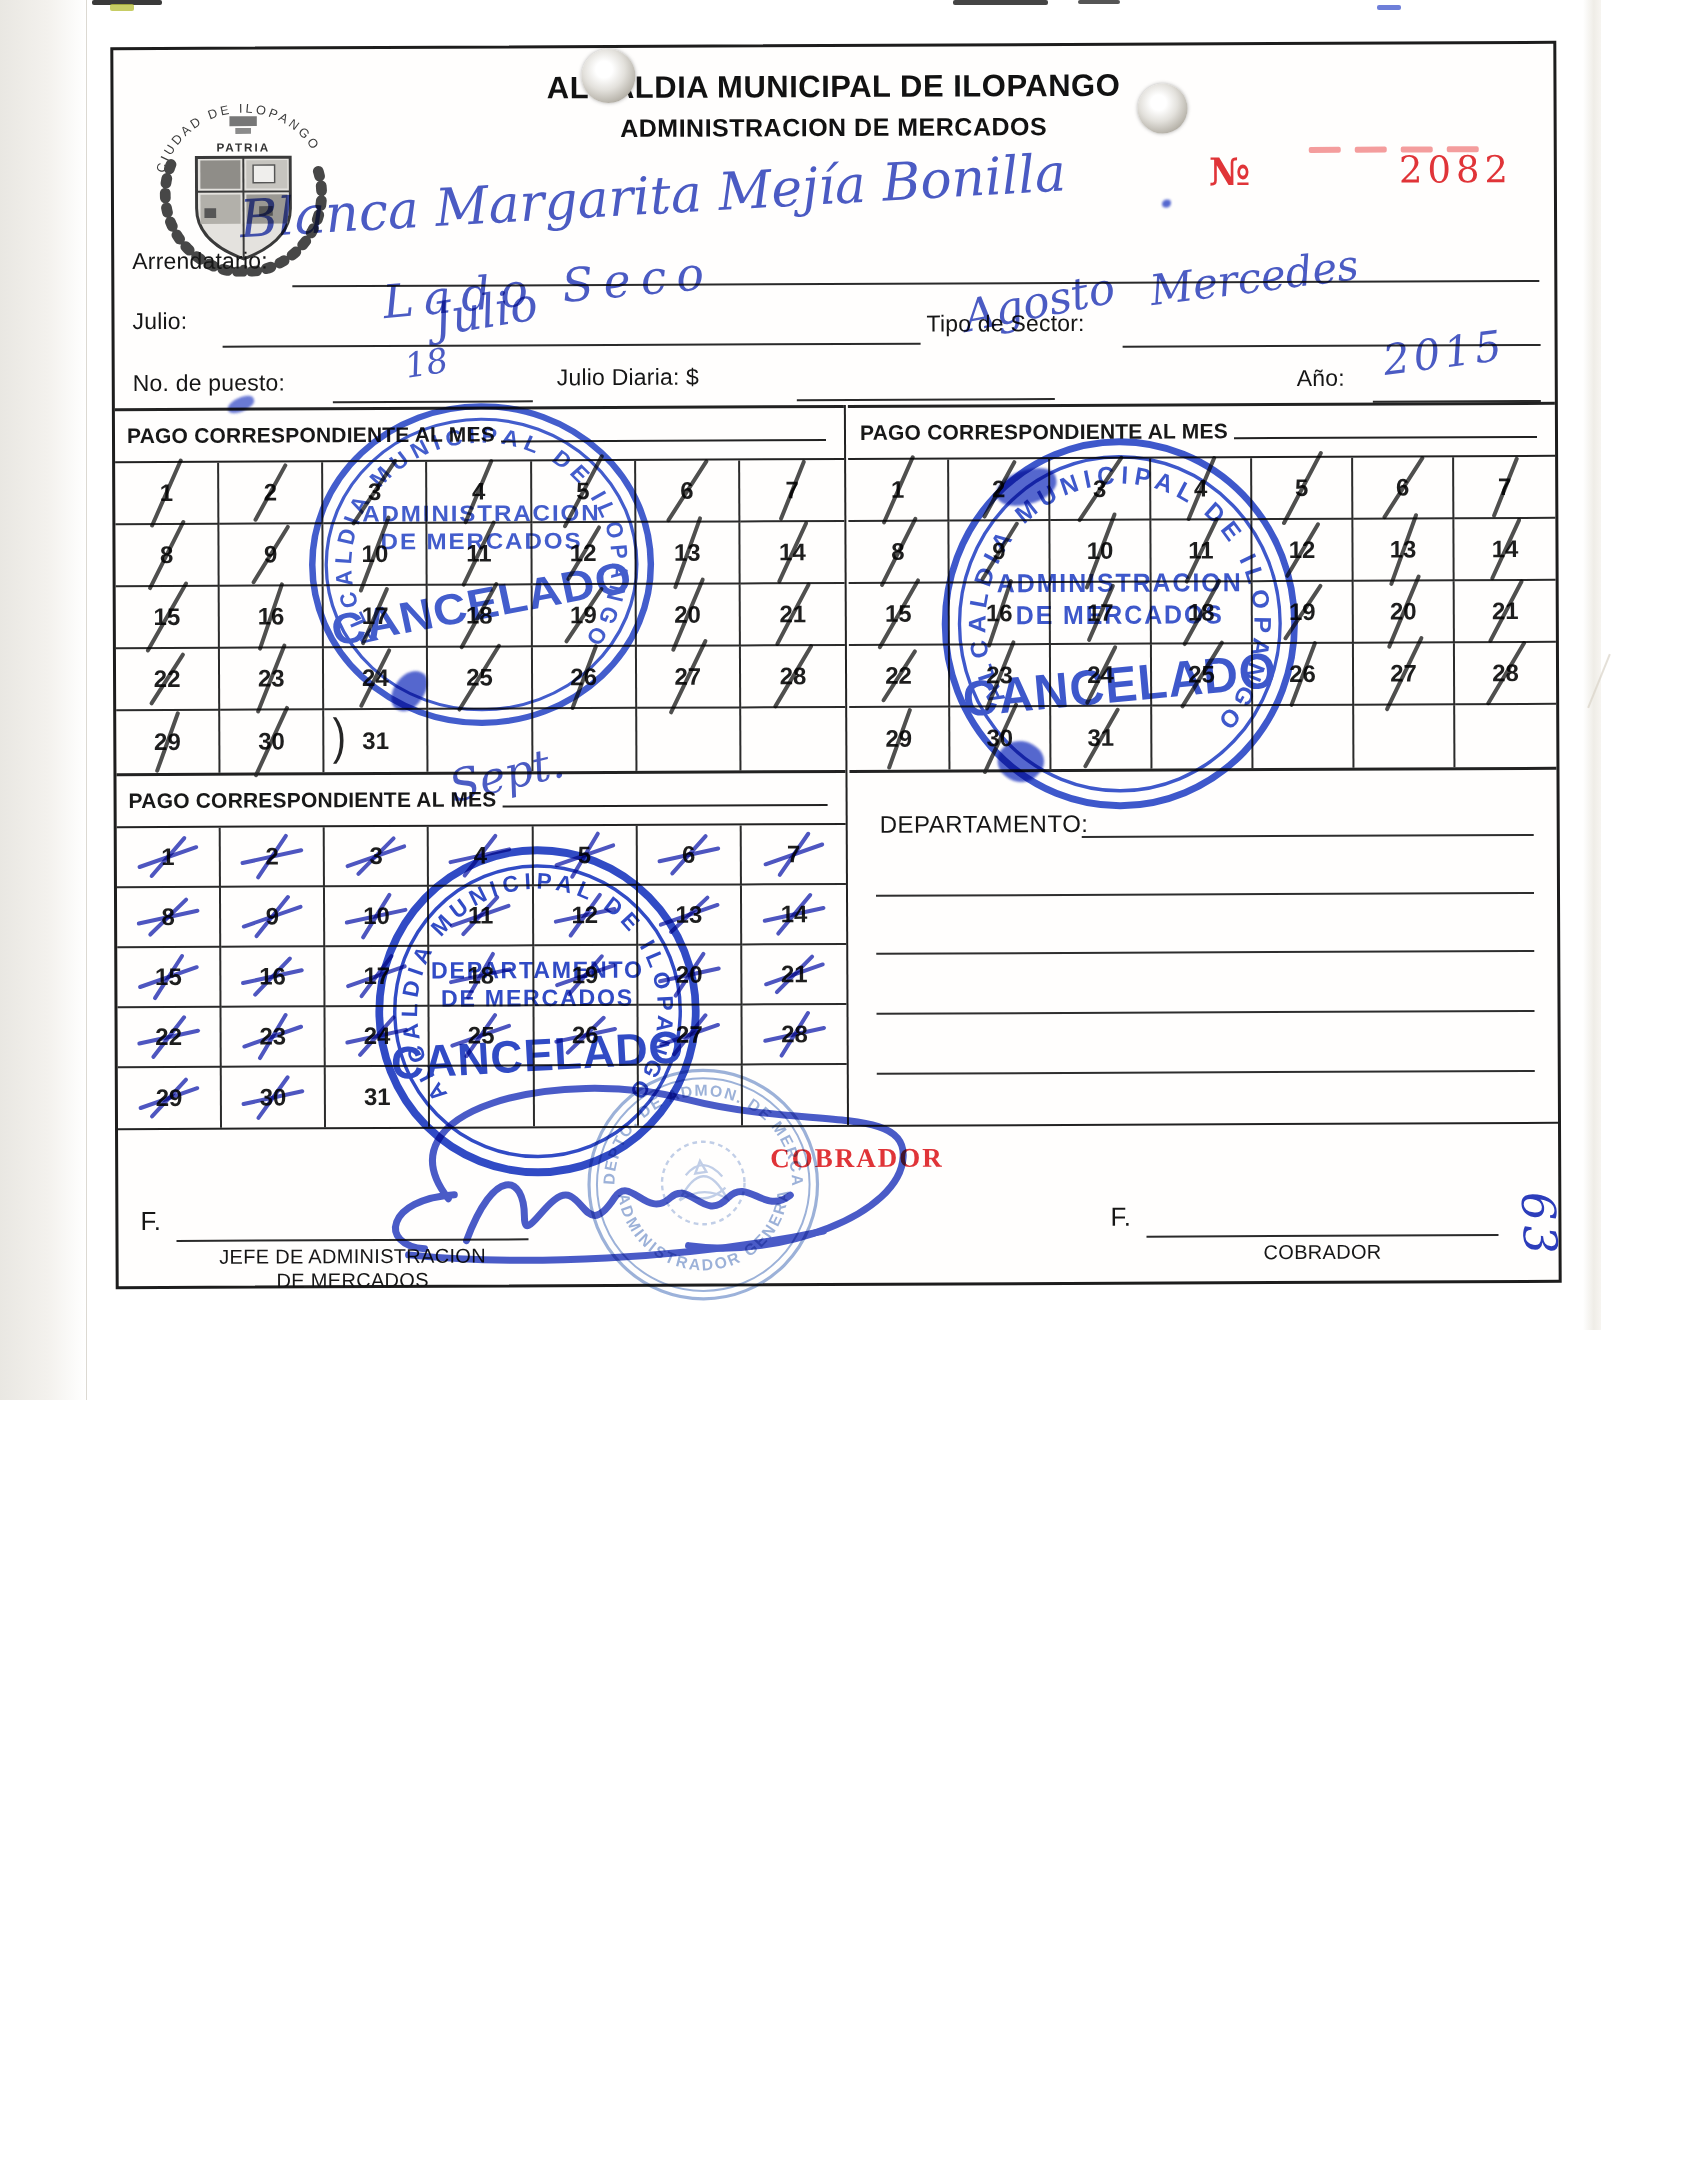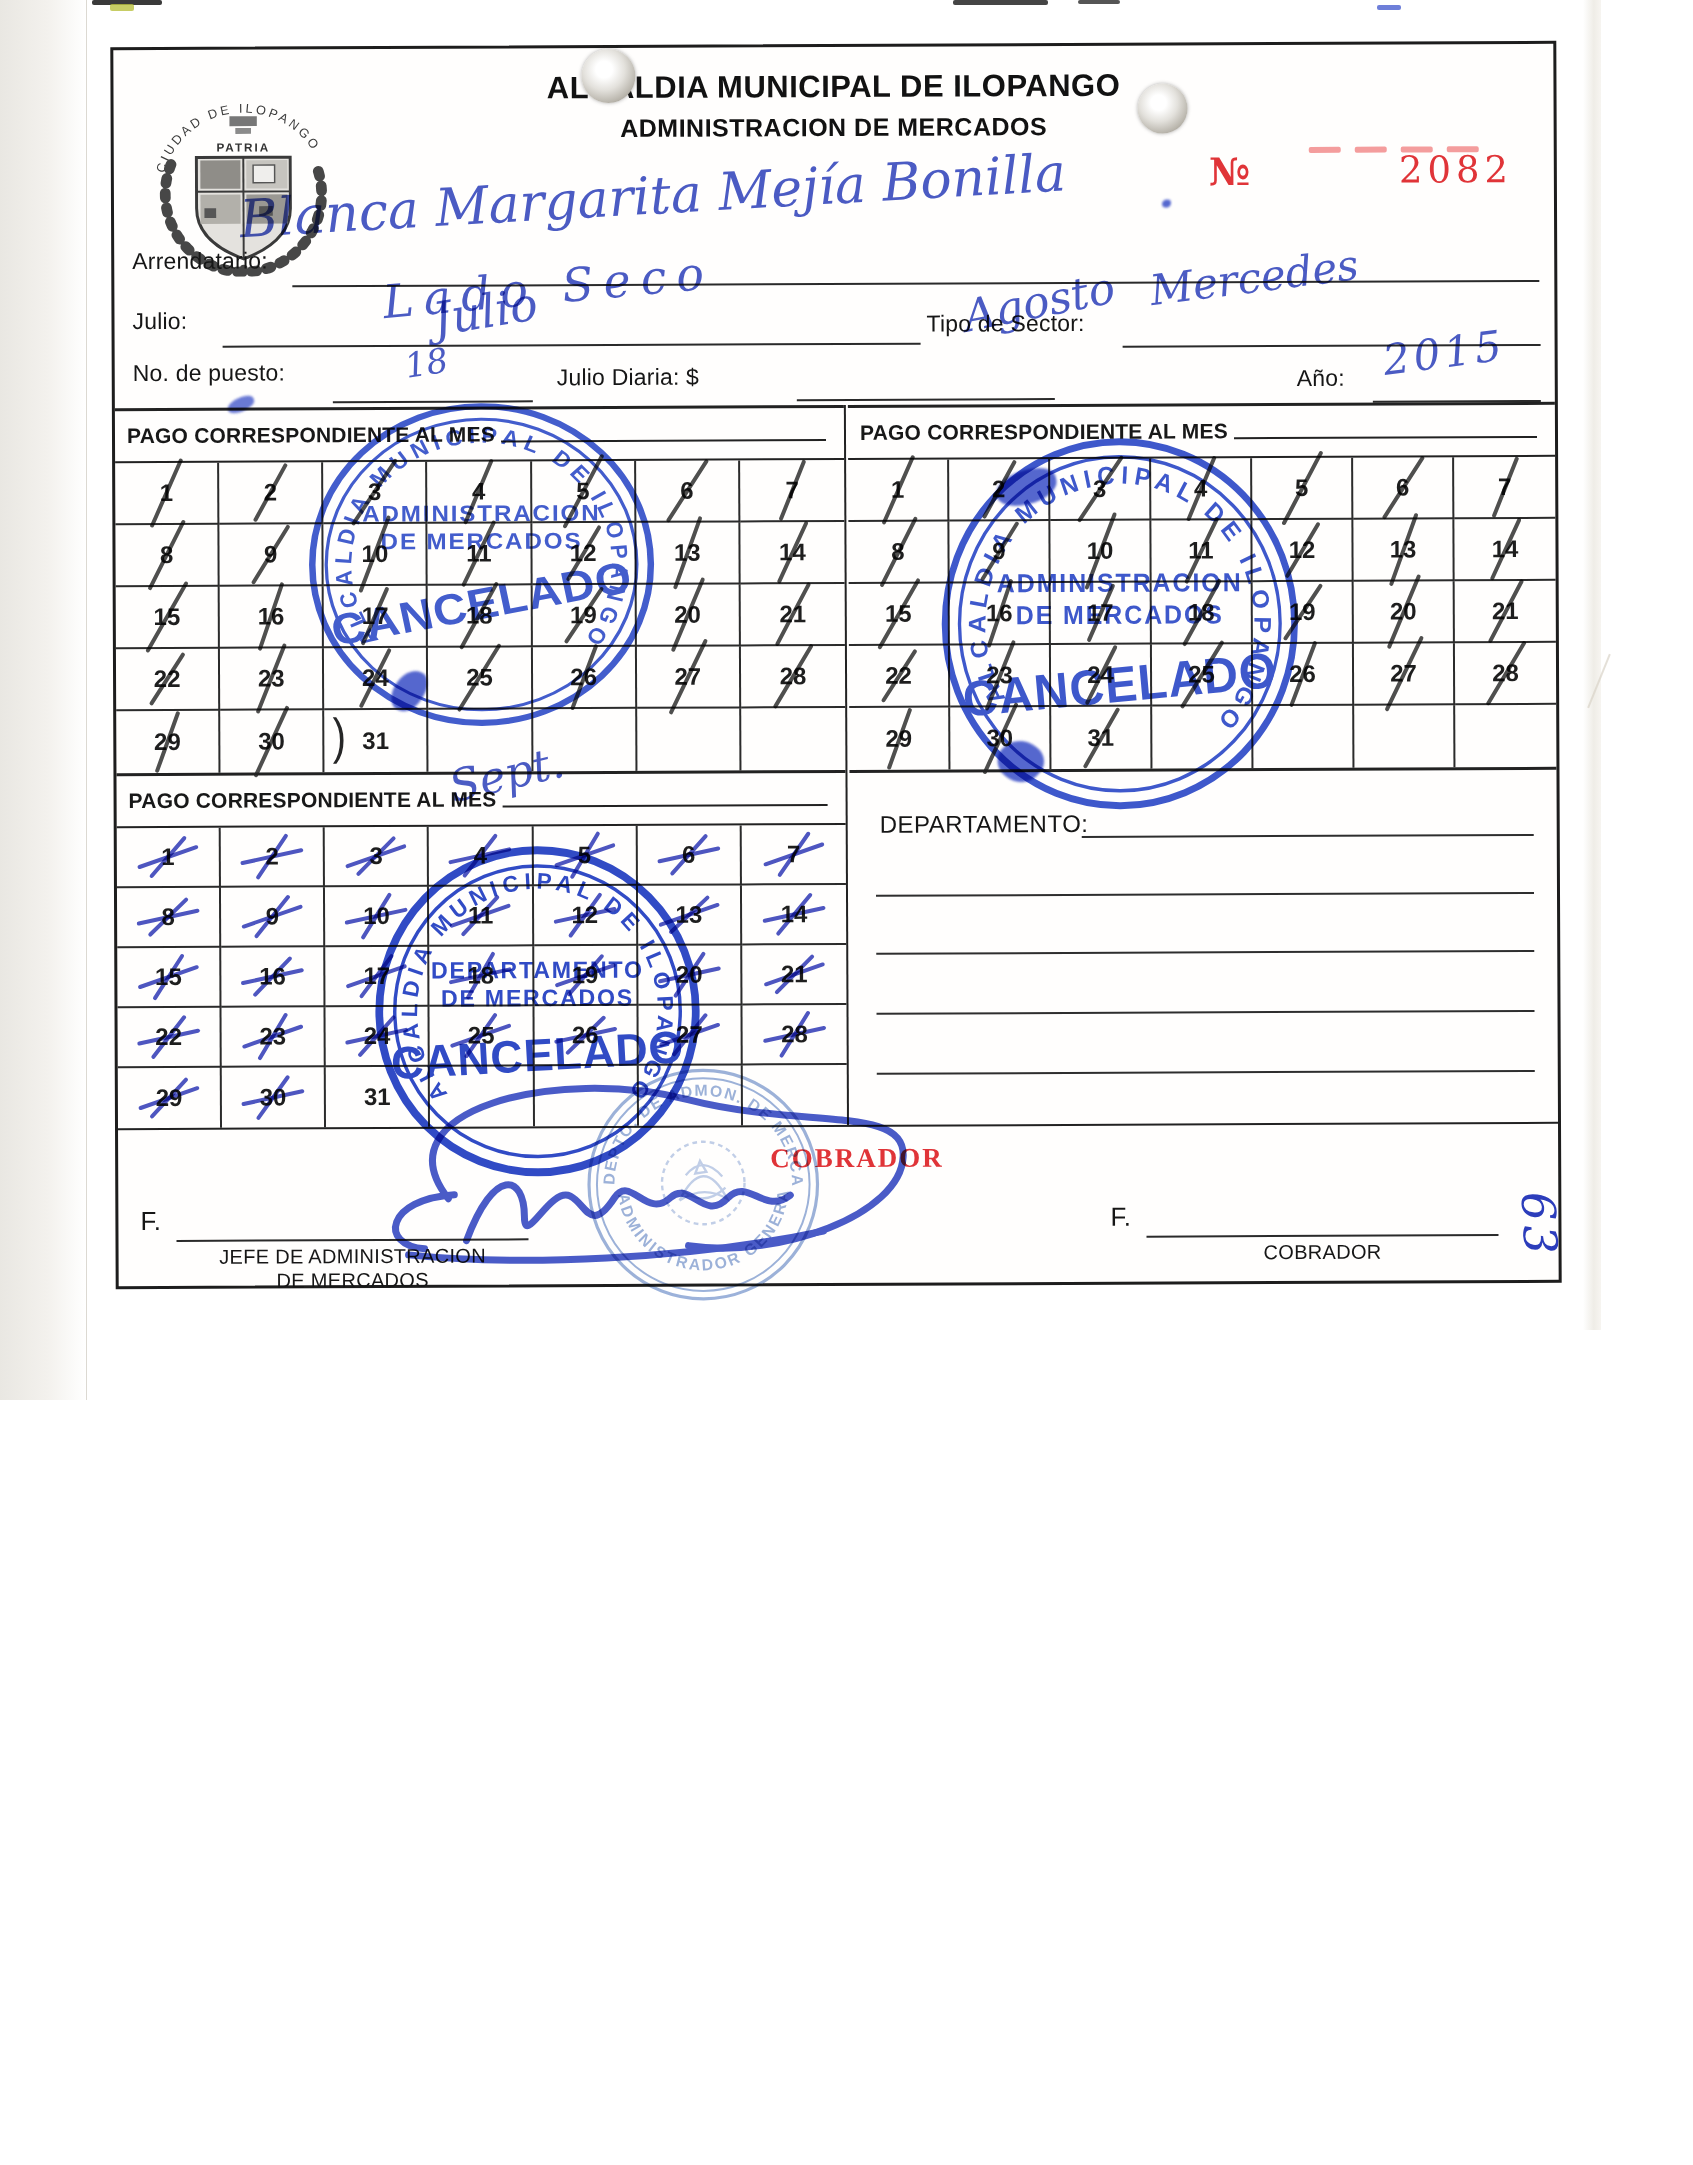--- a/index.html
+++ b/index.html
@@ -142,21 +142,21 @@
   <div class="hw" style="left:125px;top:118px;font-size:52px;transform:rotate(-3deg);">Blanca Margarita Mejía Bonilla</div>
 
   <div class="lbl" style="left:18px;top:258px;">Julio:</div>
   <div class="wline" style="left:108px;top:296px;width:698px;"></div>
   <div class="hw" style="left:268px;top:212px;font-size:46px;transform:rotate(-5deg);letter-spacing:10px;">Lado Seco</div>
 
   <div class="lbl" style="left:812px;top:264px;">Tipo de Sector:</div>
   <div class="wline" style="left:1008px;top:300px;width:418px;"></div>
   <div class="hw" style="left:1035px;top:208px;font-size:42px;transform:rotate(-7deg);">Mercedes</div>
 
-  <div class="lbl" style="left:18px;top:310px;">No. de puesto:</div>
+  <div class="lbl" style="left:18px;top:320px;">No. de puesto:</div>
   <div class="wline" style="left:218px;top:352px;width:200px;"></div>
   <div class="hw" style="left:290px;top:294px;font-size:34px;transform:rotate(-9deg);">18</div>
 
   <div class="lbl" style="left:442px;top:316px;">Julio Diaria: $</div>
   <div class="wline" style="left:682px;top:352px;width:258px;"></div>
 
   <div class="lbl" style="left:1182px;top:320px;">Año:</div>
   <div class="wline" style="left:1258px;top:356px;width:168px;"></div>
   <div class="hw" style="left:1268px;top:284px;font-size:42px;transform:rotate(-7deg);letter-spacing:4px;">2015</div>
 

